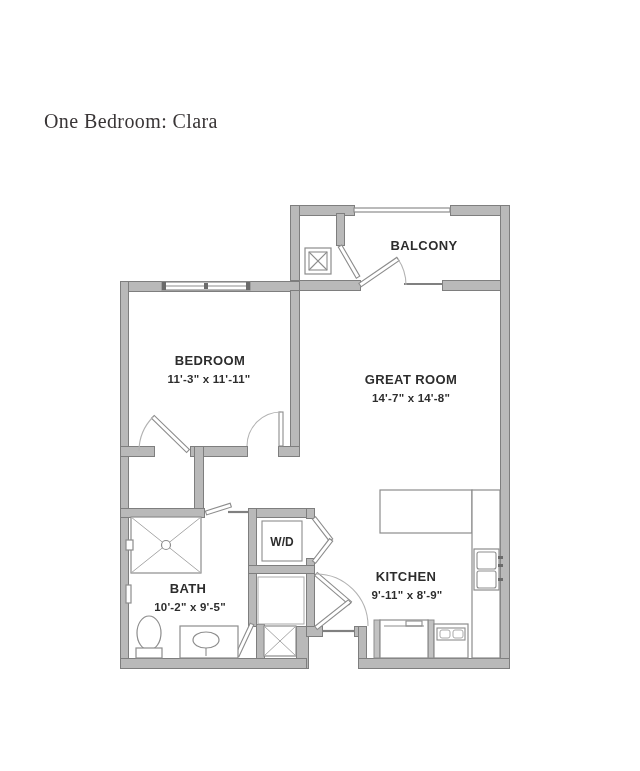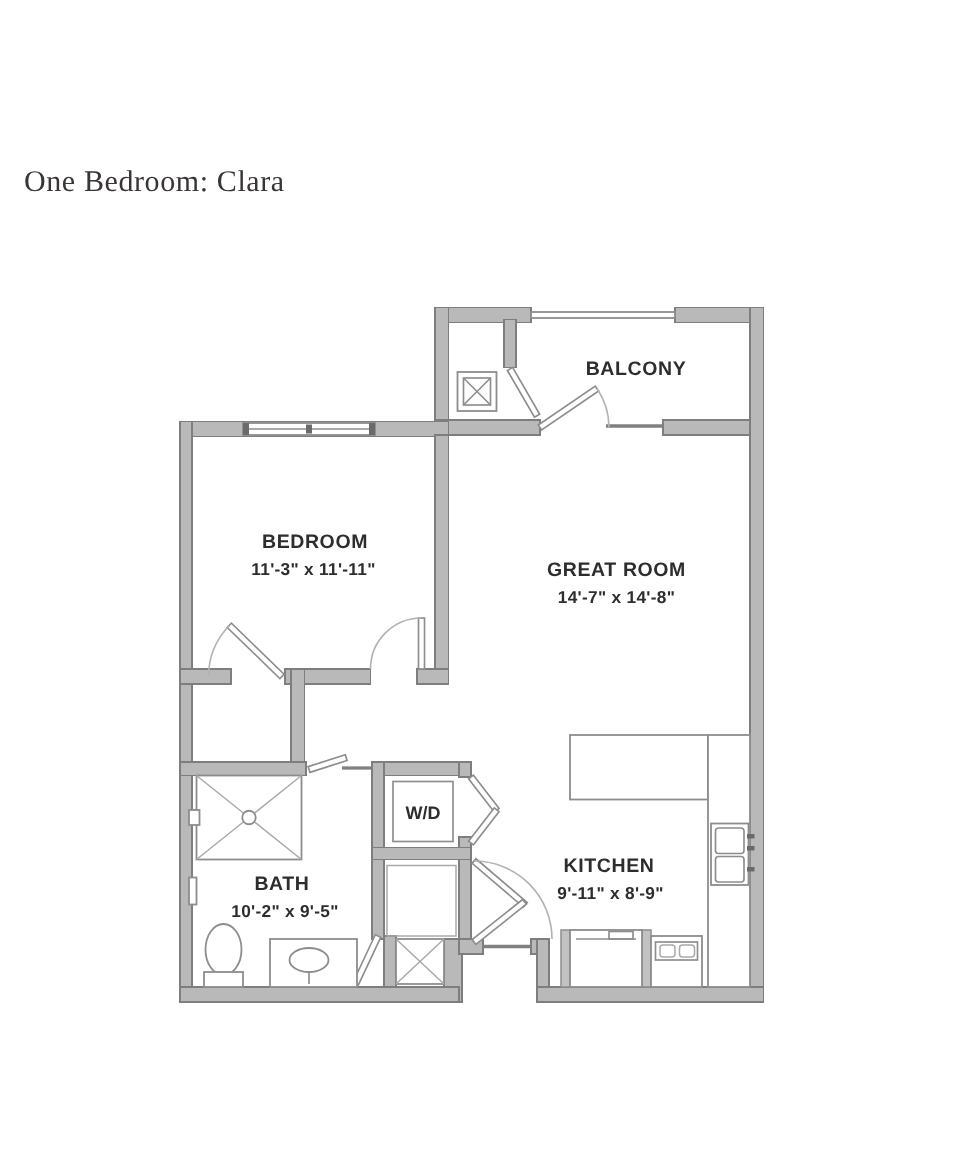--- a/index.html
+++ b/index.html
@@ -1,18 +1,18 @@
 <!DOCTYPE html>
 <html><head>
 <meta charset="utf-8">
 <style>
   html,body{margin:0;padding:0;background:#ffffff;}
   .page{position:relative;width:640px;height:771px;background:#ffffff;overflow:hidden;
         font-family:"Liberation Sans","DejaVu Sans",sans-serif;}
-  .title{position:absolute;left:16px;top:110px;margin:0;
+  .title{position:absolute;left:44px;top:110px;margin:0;
          font-family:"Liberation Serif","DejaVu Serif",serif;
          font-size:20px;font-weight:400;color:#393536;letter-spacing:.4px;}
   svg{position:absolute;left:0;top:0;}
   .wall{fill:#b9b9b9;stroke:#7e7e7e;stroke-width:1;}
   .fixture{fill:#ffffff;stroke:#8d8d8d;stroke-width:1.2;}
   .thin{fill:none;stroke:#8d8d8d;stroke-width:1.1;}
   .lite{fill:none;stroke:#a9a9a9;stroke-width:1;}
   .arc{fill:none;stroke:#b3b3b3;stroke-width:1.1;}
   .leaf{fill:#ffffff;stroke:#8d8d8d;stroke-width:1.1;}
   .sill{stroke:#808080;stroke-width:2.2;}

